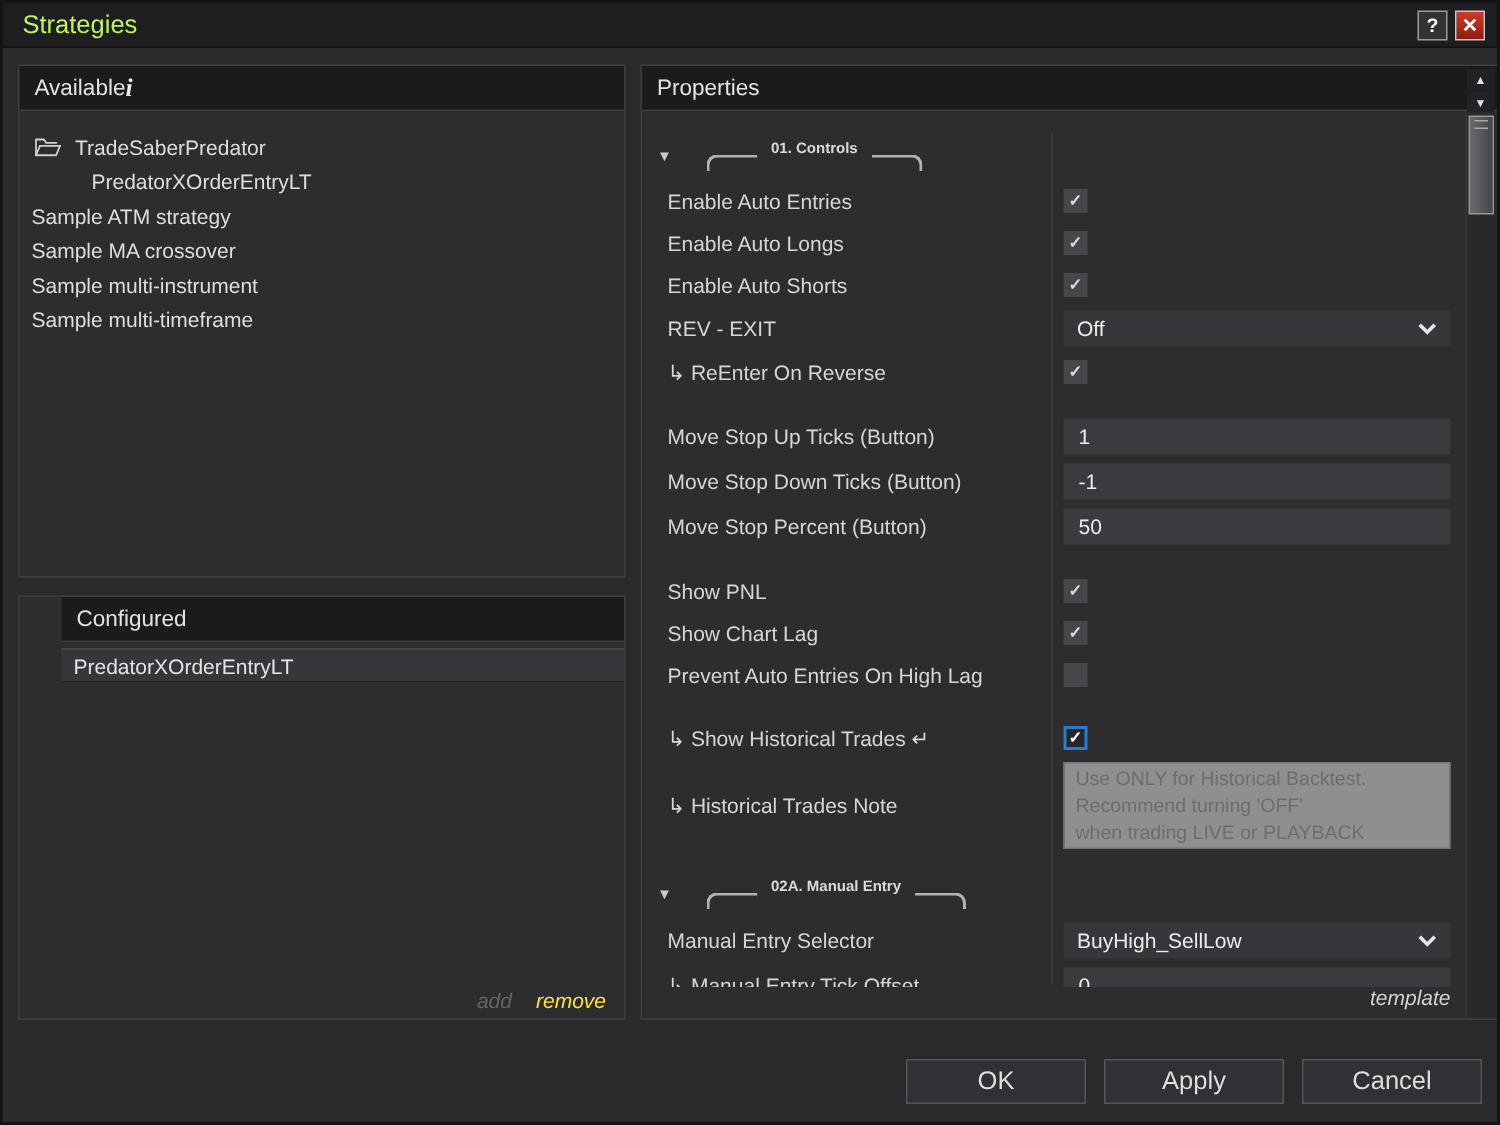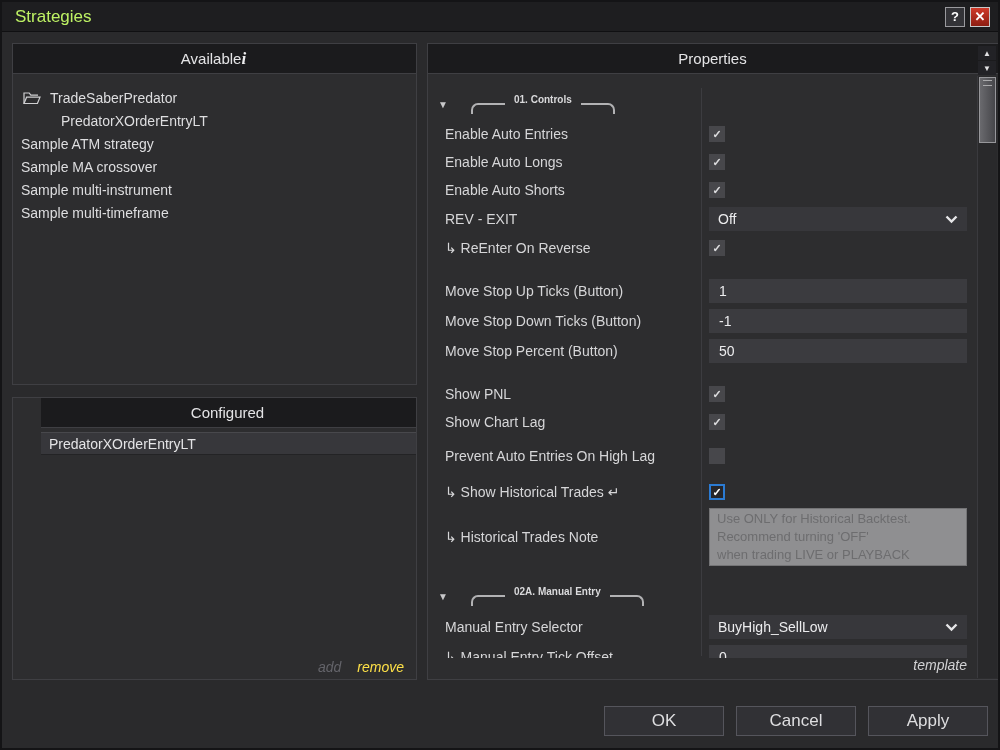--- a/index.html
+++ b/index.html
@@ -12,21 +12,21 @@
               border-bottom:1px solid #101012; display:flex; align-items:center; padding:0 8px 0 13px; }
   .title { color:#bef264; font-size:17px; flex:1; }
   .tb-btn { width:20px; height:20px; display:flex; align-items:center; justify-content:center;
             font-size:13px; font-weight:bold; color:#fff; margin-left:5px; cursor:default; }
   .help-btn { background:#333337; border:1px solid #9a9a9e; }
   .close-btn { background:linear-gradient(#cf3a2a,#8d1d11); border:1px solid #c8c8c8; }
 
   
   .panel { position:absolute; background:#2d2d2f; border:1px solid #3f3f43; }
   .panel-header { height:30px; background:#1b1b1d; border-bottom:1px solid #3f3f43;
-                  display:flex; align-items:center; justify-content:center;
+                  display:flex; align-items:center; justify-content:flex-start;
                   padding:0 12px 0 10px; color:#e4e4e6; font-size:15px; }
   .info-icon { font-family:"Liberation Serif", serif; font-style:italic; font-weight:bold;
                font-size:17px; color:#ececee; }
 
   #available-panel { left:10px; top:41px; width:405px; height:342px; }
   #configured-panel { left:10px; top:395px; width:405px; height:283px;padding-left:28px; }
 
   .list { padding-top:12px; }
   .list-item { height:23px; display:flex; align-items:center; padding-left:8px;
                color:#dedee0; font-size:14px; white-space:nowrap; }
@@ -240,21 +240,21 @@
             </div>
           </div>
           <div class="prow" style="height: 28px;">
             <div class="plabel">Show Chart Lag</div>
             <div class="pvalue">
               <div class="checkbox">
                 <span class="check-mark">✓</span>
               </div>
             </div>
           </div>
-          <div class="prow" style="height: 28px; align-items: flex-end;">
+          <div class="prow" style="height: 28px;">
             <div class="plabel">Prevent Auto Entries On High Lag</div>
             <div class="pvalue">
               <div class="checkbox"></div>
             </div>
           </div>
           <div class="gap-row" style="height: 14px;"></div>
           <div class="prow" style="height: 28px;">
             <div class="plabel">↳ Show Historical Trades ↵</div>
             <div class="pvalue">
               <div class="checkbox focused">
@@ -309,17 +309,17 @@
       <div class="sb-track">
         <div class="sb-thumb">
           <div class="sb-grip"></div>
         </div>
       </div>
     </div>
   </div>
 
   <div class="footer-buttons">
     <div class="dlg-btn">OK</div>
+    <div class="dlg-btn">Apply</div>
     <div class="dlg-btn">Cancel</div>
-    <div class="dlg-btn">Apply</div>
   </div>
 
 </div>
 
 </body></html>

